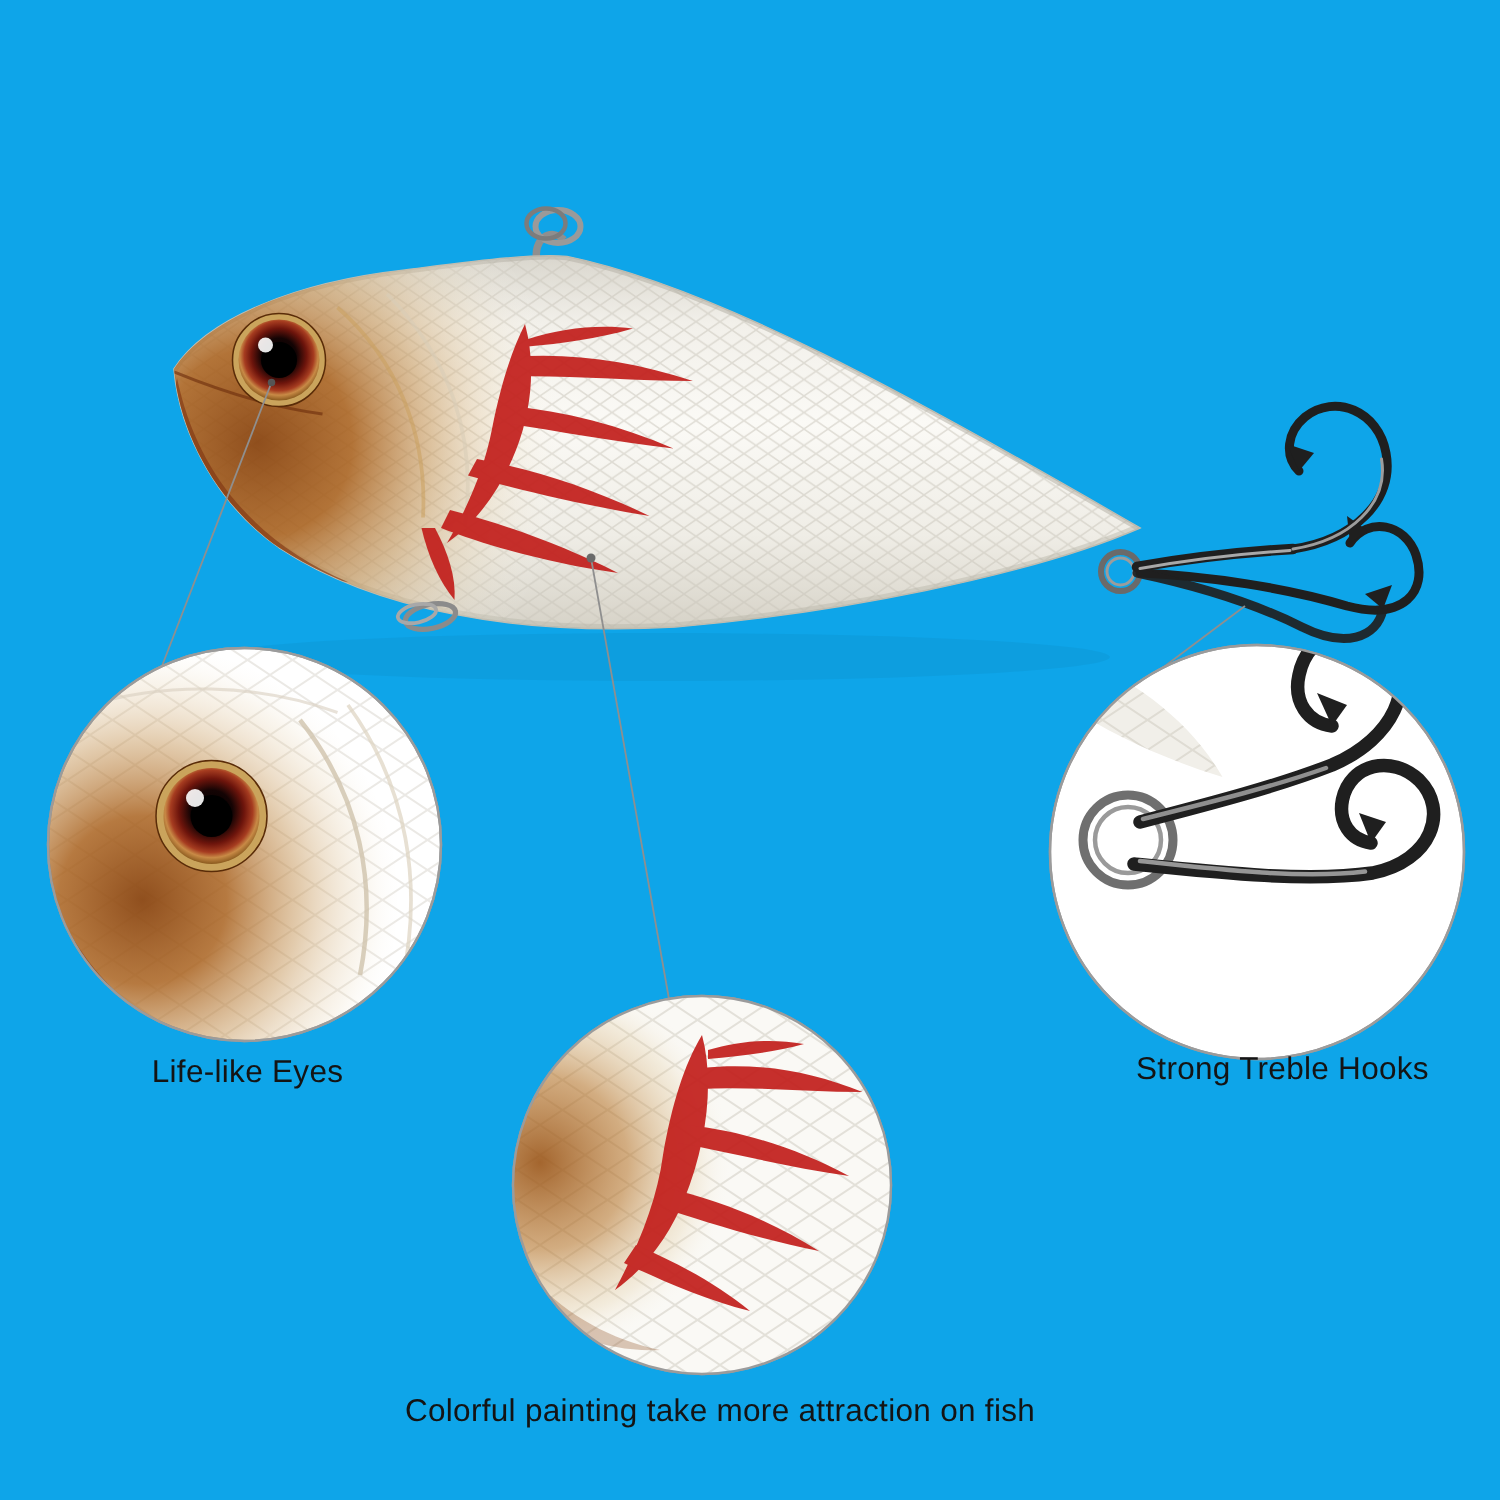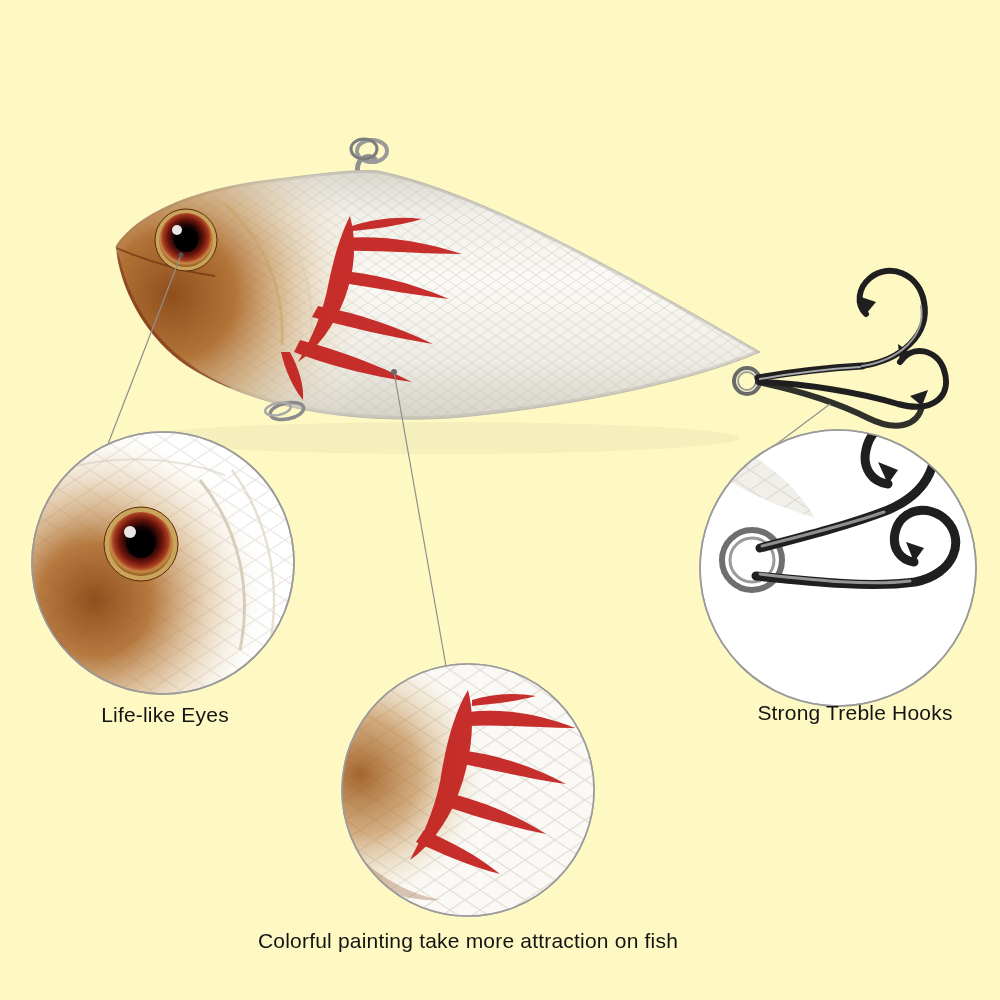--- a/index.html
+++ b/index.html
@@ -1,35 +1,35 @@
 <!DOCTYPE html>
 <html style="--flame-red: #c2201d; --head-amber: #a9621f; --body-pearl: #f6f4ef; --hook-metal: #1f1f1f; --ring-metal: #8b8b8b; --callout-border: #9b9b9b; --connector-line: #8f8f8f; --label-text: #141414;"><head>
 <meta charset="utf-8">
 <style>
   html, body { margin: 0; padding: 0; background: #ffffff; }
   .stage {
     position: relative;
     width: 1000px;
     height: 1000px;
-    background: #fef9c3;
+    background: #0ea5e9;
     overflow: hidden;
     font-family: "Liberation Sans", sans-serif;
   }
   .stage svg { position: absolute; left: 0; top: 0; }
   .label {
     position: absolute;
     color: var(--label-text, #141414);
     font-size: 21px;
     line-height: 1.25;
     text-align: center;
     letter-spacing: 0.2px;
   }
   #label-eye   { left: 30px;  top: 702px; width: 270px; }
   #label-hooks { left: 695px; top: 700px; width: 320px; }
-  #label-paint { left: 168px; top: 928px; width: 600px; }
+  #label-paint { left: 180px; top: 928px; width: 600px; }
 </style>
 </head>
 <body>
 
 <div class="stage">
 
 <svg width="1000" height="1000" viewBox="0 0 1000 1000">
   <defs>
     <linearGradient id="bodyGrad" x1="0" y1="0" x2="0" y2="1">
       <stop offset="0%" stop-color="#d9d6cd"></stop>

